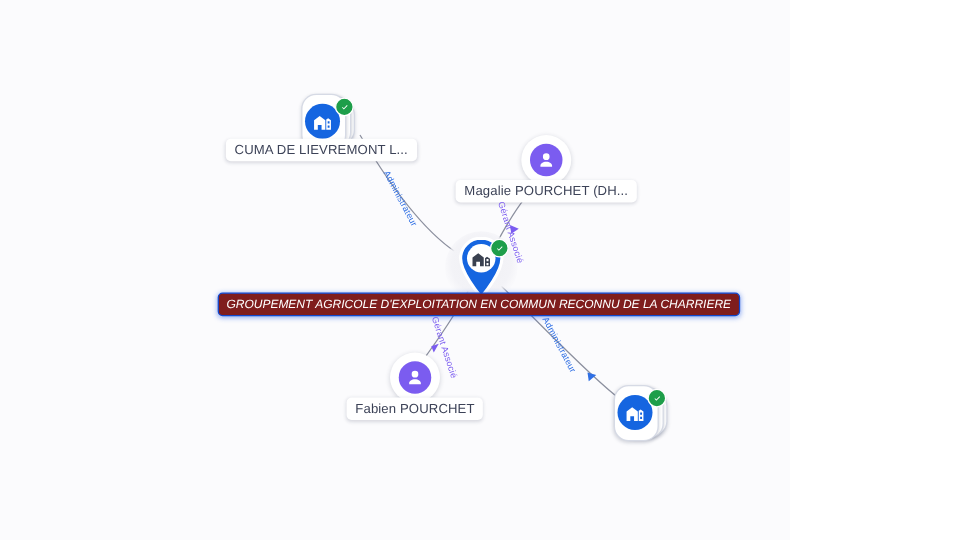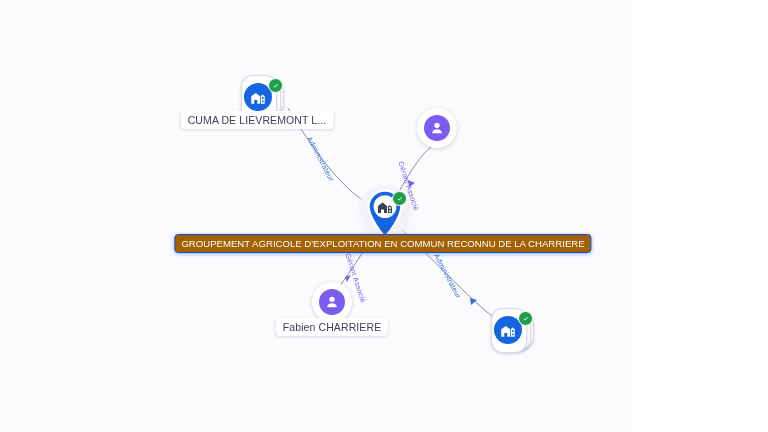--- a/index.html
+++ b/index.html
@@ -123,27 +123,28 @@
     white-space: nowrap;
     font-size: 10.5px;
     color: #3c4257;
     background: #ffffff;
     border-radius: 4px;
     padding: 3px 7px;
     box-shadow: 0 1px 3px rgba(30,40,70,0.16);
     letter-spacing: 0.1px;
   }
   .label.selected {
-    background: #a16207;
+    background: #7f1d1d;
     color: #ffffff;
     border: 1px solid #0f47cf;
     font-size: 9.6px;
     letter-spacing: 0px;
     padding: 3px 6px;
     box-shadow: 0 1px 4px rgba(26,87,232,0.45);
+    font-style: italic;
   }
 
   
   .edge-label {
     position: absolute;
     font-size: 7.2px;
     letter-spacing: 0.2px;
     white-space: nowrap;
     transform-origin: 0 0;
     pointer-events: none;
@@ -190,20 +191,21 @@
 
   <div class="node" style="left:437px; top:128px;">
     <div class="person-wrap">
       <div class="person-circle">
         <svg width="16" height="16" viewBox="0 0 24 24">
           <path fill="#ffffff" d="M12 12a4 4 0 1 0 0-8 4 4 0 0 0 0 8zm0 2c-4 0-7 2.2-7 4.6V20h14v-1.4c0-2.4-3-4.6-7-4.6z"></path>
         </svg>
       </div>
     </div>
   </div>
+  <div class="label" style="left:437px; top:144px;">Magalie POURCHET (DH...</div>
 
   <div class="node" style="left:385px; top:214px;">
     <div class="pin-wrap">
       <div class="pin">
         <svg width="40" height="50" viewBox="0 0 40 50">
           <path d="M20 1.5c-9.1 0-16.5 7.2-16.5 16.1 0 11.2 14.2 28.3 15.3 29.6a1.6 1.6 0 0 0 2.4 0c1.1-1.3 15.3-18.4 15.3-29.6C36.5 8.7 29.1 1.5 20 1.5z" fill="#1565e0" stroke="#ffffff" stroke-width="2.5"></path>
           <circle cx="20" cy="17.6" r="11.4" fill="#ffffff"></circle>
           <path fill="#3a4150" d="M13 24v-7l4.6-3.4L22 17v7h-3v-3.6h-3V24h-3zm10 0v-6.5l1.6-1.2L27 18v6h-4zm1.2-4.1h1.6v-1.8h-1.6v1.8zm0 3.2h1.6v-1.8h-1.6v1.8z"></path>
         </svg>
       </div>
@@ -218,21 +220,21 @@
 
   <div class="node" style="left:332px; top:302px;">
     <div class="person-wrap">
       <div class="person-circle">
         <svg width="16" height="16" viewBox="0 0 24 24">
           <path fill="#ffffff" d="M12 12a4 4 0 1 0 0-8 4 4 0 0 0 0 8zm0 2c-4 0-7 2.2-7 4.6V20h14v-1.4c0-2.4-3-4.6-7-4.6z"></path>
         </svg>
       </div>
     </div>
   </div>
-  <div class="label" style="left:332px; top:318px;">Fabien CHARRIERE</div>
+  <div class="label" style="left:332px; top:318px;">Fabien POURCHET</div>
 
   <div class="node" style="left:512px; top:330px;">
     <div class="stack">
       <div class="card c3"></div>
       <div class="card c2"></div>
       <div class="card c1"></div>
       <div class="circle-badge">
         <svg width="18" height="18" viewBox="0 0 24 24">
           <path fill="#ffffff" d="M3 21V11l6-4.5L15 11v10h-4v-5H7v5H3zm13 0V10.2l2-1.5 3 2.3V21h-5zm1.5-6.5h2V12h-2v2.5zm0 4.5h2v-2.5h-2V19z"></path>
         </svg>

